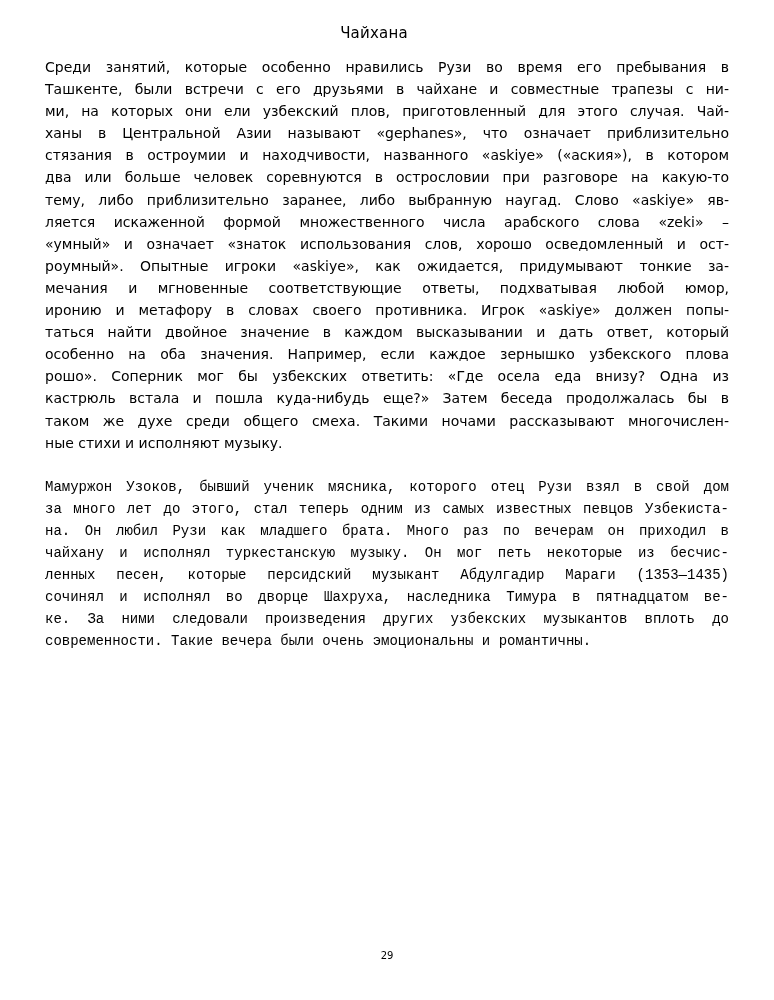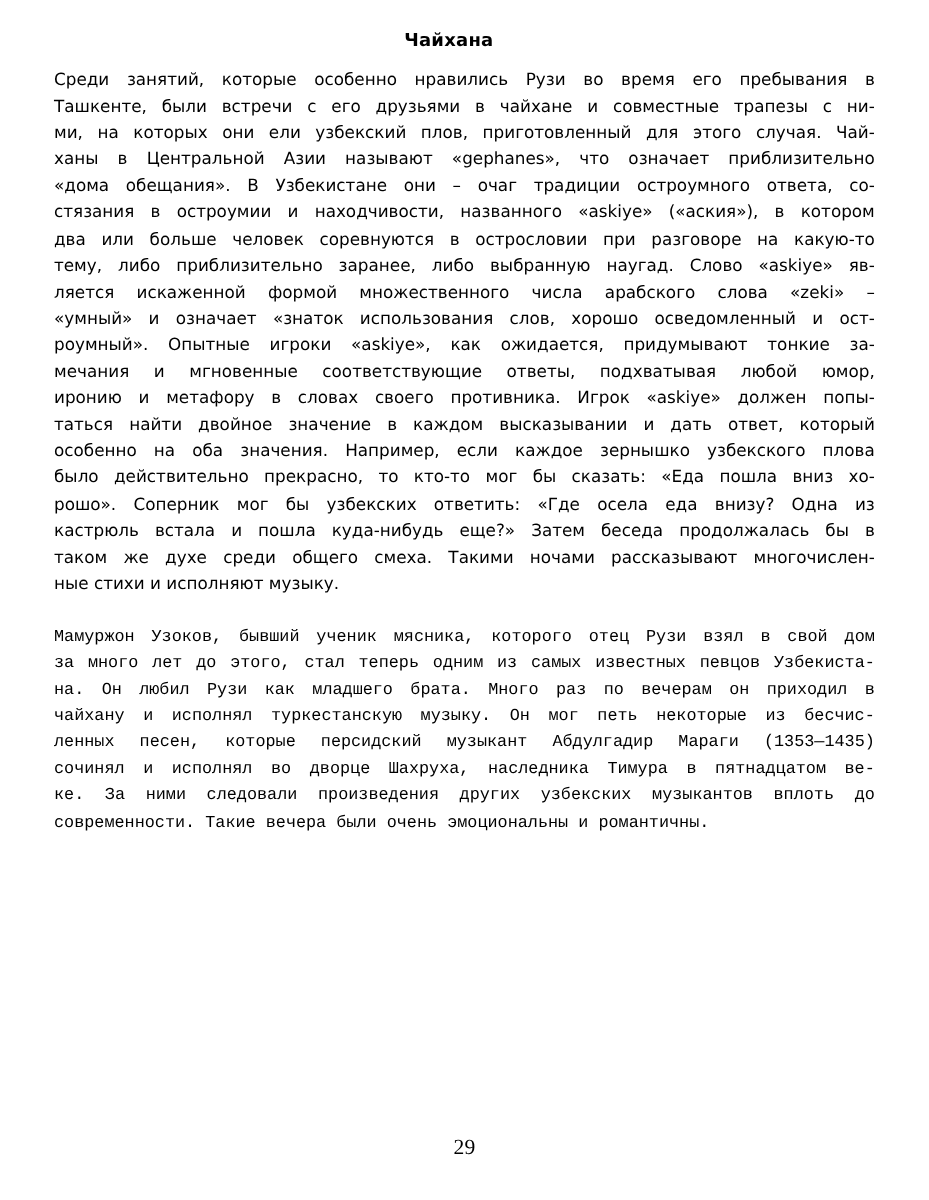--- a/index.html
+++ b/index.html
@@ -21,21 +21,21 @@
     height: 1000px;
     box-sizing: border-box;
   }
   .page-title {
     position: absolute;
     top: 13px;
     left: 0;
     width: 748px;
     text-align: center;
     font-size: 15px;
-    font-weight: bold;
+    font-weight: normal;
     letter-spacing: 0.2px;
     line-height: 20px;
   }
   .text-column {
     position: absolute;
     left: 45px;
     top: 56px;
     width: 684px;
   }
   .para {
@@ -63,50 +63,47 @@
   }
   .line.last {
     text-align-last: left;
   }
   .page-number {
     position: absolute;
     left: 0;
     top: 946px;
     width: 774px;
     text-align: center;
-    font-size: 18px;
+    font-size: 10px;
     line-height: 20px;
-    font-family: Liberation Serif, serif;
   }
 </style>
 </head>
 <body>
 
 <div class="page">
 
   <h1 class="page-title">Чайхана</h1>
 
   <div class="text-column">
     <p class="para">
         <span class="line">Среди занятий, которые особенно нравились Рузи во время его пребывания в</span>
         <span class="line">Ташкенте, были встречи с его друзьями в чайхане и совместные трапезы с ни-</span>
         <span class="line">ми, на которых они ели узбекский плов, приготовленный для этого случая. Чай-</span>
         <span class="line">ханы в Центральной Азии называют «gephanes», что означает приблизительно</span>
-        <span class="line">«дома обещания». В Узбекистане они – очаг традиции остроумного ответа, со-</span>
         <span class="line">стязания в остроумии и находчивости, названного «askiye» («аския»), в котором</span>
         <span class="line">два или больше человек соревнуются в острословии при разговоре на какую-то</span>
         <span class="line">тему, либо приблизительно заранее, либо выбранную наугад. Слово «askiye» яв-</span>
         <span class="line">ляется искаженной формой множественного числа арабского слова «zeki» –</span>
         <span class="line">«умный» и означает «знаток использования слов, хорошо осведомленный и ост-</span>
         <span class="line">роумный». Опытные игроки «askiye», как ожидается, придумывают тонкие за-</span>
         <span class="line">мечания и мгновенные соответствующие ответы, подхватывая любой юмор,</span>
         <span class="line">иронию и метафору в словах своего противника. Игрок «askiye» должен попы-</span>
         <span class="line">таться найти двойное значение в каждом высказывании и дать ответ, который</span>
         <span class="line">особенно на оба значения. Например, если каждое зернышко узбекского плова</span>
-        <span class="line">было действительно прекрасно, то кто-то мог бы сказать: «Еда пошла вниз хо-</span>
         <span class="line">рошо». Соперник мог бы узбекских ответить: «Где осела еда внизу? Одна из</span>
         <span class="line">кастрюль встала и пошла куда-нибудь еще?» Затем беседа продолжалась бы в</span>
         <span class="line">таком же духе среди общего смеха. Такими ночами рассказывают многочислен-</span>
         <span class="line last">ные стихи и исполняют музыку.</span>
       </p>
     <p class="para">
         <span class="line">Мамуржон Узоков, бывший ученик мясника, которого отец Рузи взял в свой дом</span>
         <span class="line">за много лет до этого, стал теперь одним из самых известных певцов Узбекиста-</span>
         <span class="line">на. Он любил Рузи как младшего брата. Много раз по вечерам он приходил в</span>
         <span class="line">чайхану и исполнял туркестанскую музыку. Он мог петь некоторые из бесчис-</span>

